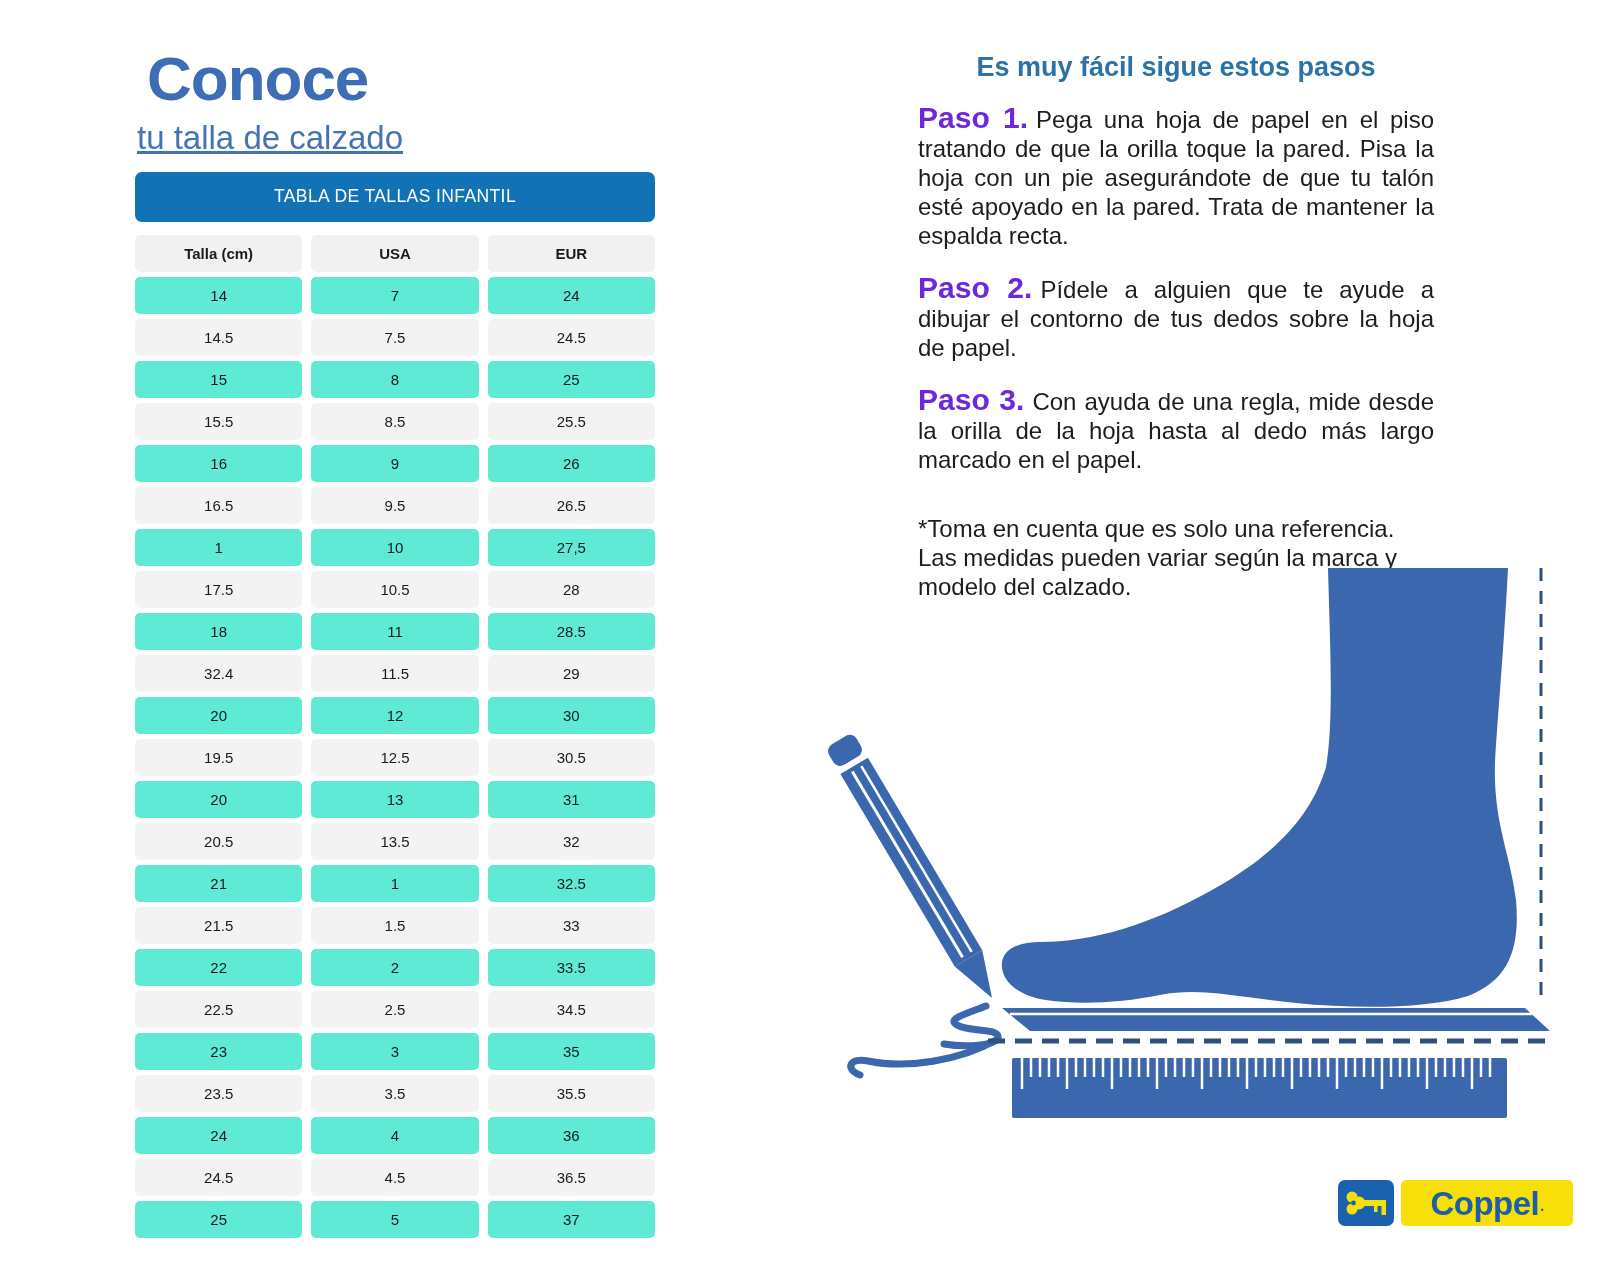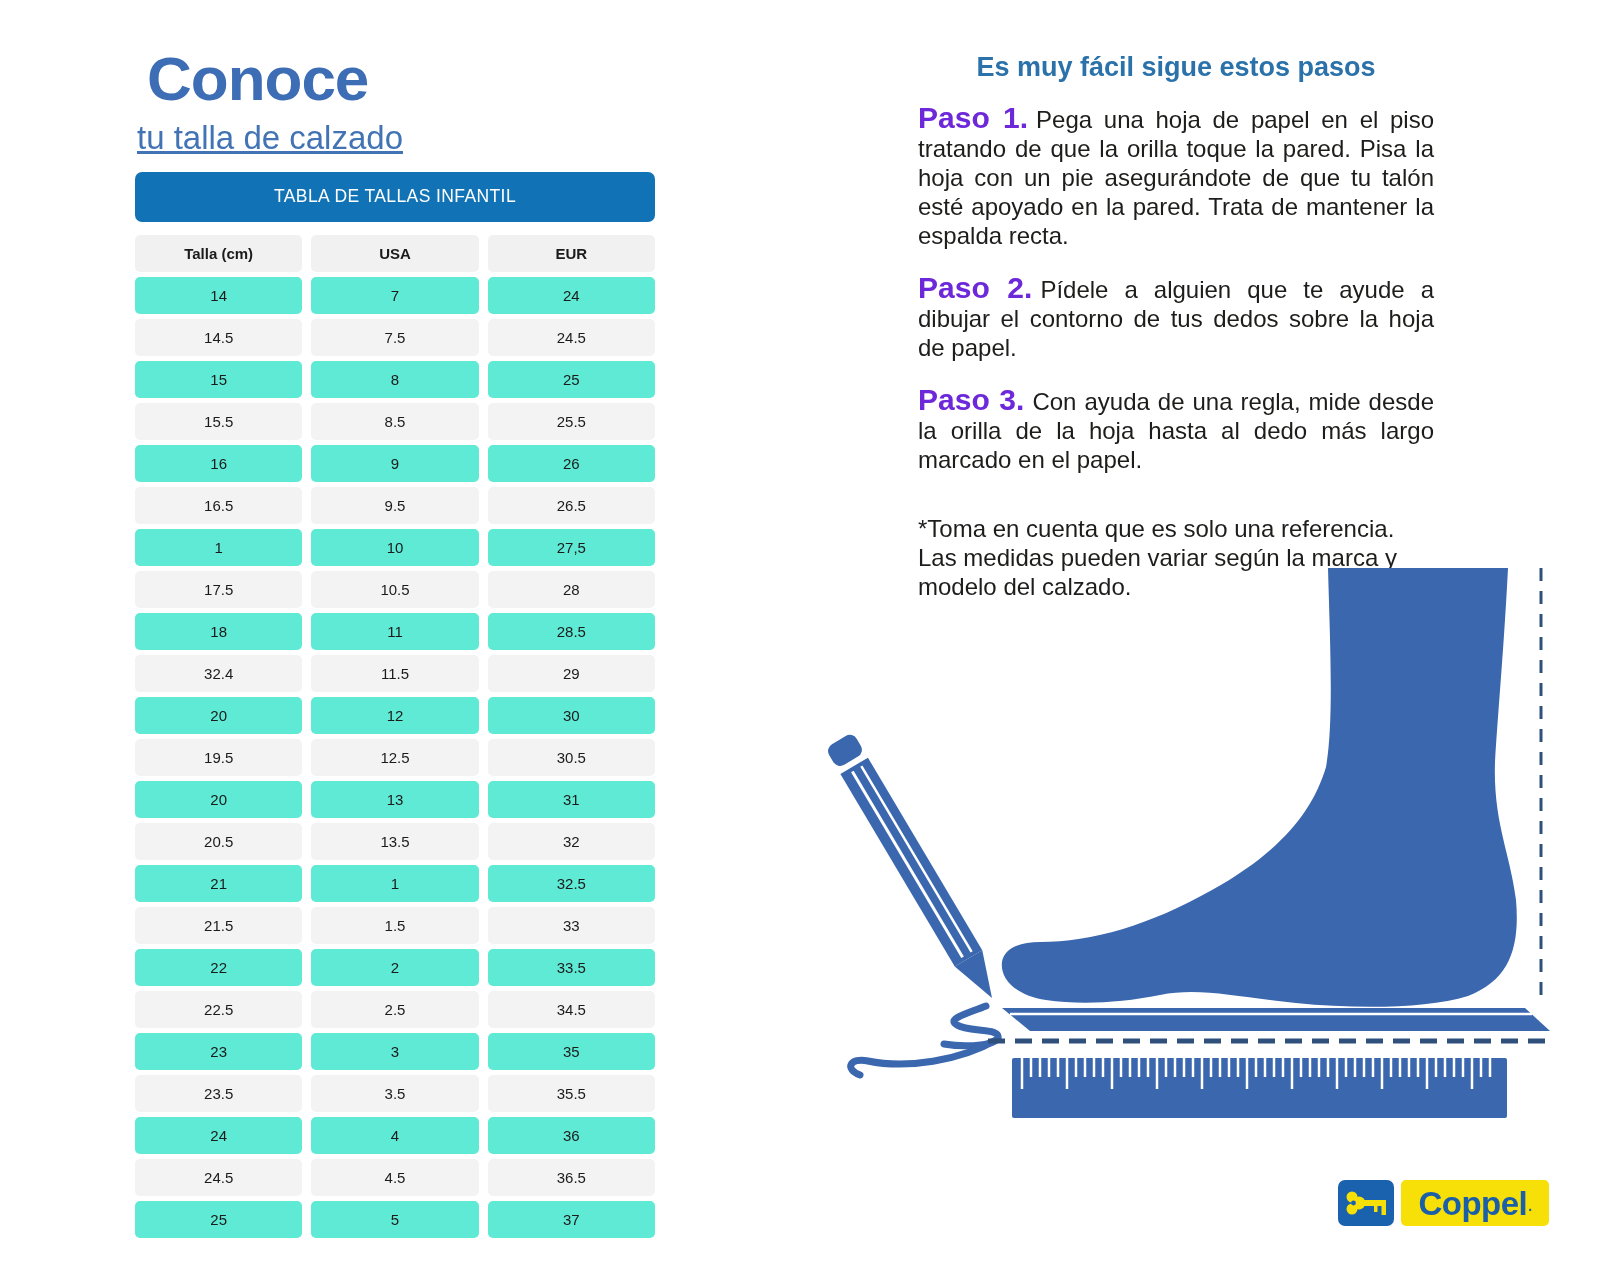--- a/index.html
+++ b/index.html
@@ -52,21 +52,21 @@
   }
   
   .illustration{position:absolute;left:820px;top:552px;width:745px;height:585px;}
   
   .logo{position:absolute;left:1338px;top:1180px;display:flex;gap:7px;align-items:center;}
   .logo-key-box{
     width:56px;height:46px;background:#1a61ae;border-radius:7px;
     display:flex;align-items:center;justify-content:center;
   }
   .logo-wordmark{
-    width:148px;height:46px;background:#f7e008;border-radius:5px;
+    width:172px;height:46px;background:#f7e008;border-radius:5px;
     color:#1b5fa9;font-weight:bold;font-size:33px;letter-spacing:-0.5px;
     display:flex;align-items:flex-end;justify-content:center;
     padding-bottom:0;line-height:44px;
   }
   .logo-mark{font-size:14px;line-height:40px;margin-left:1px;}
 </style>
 </head>
 <body>
 
 <div class="left-col">

